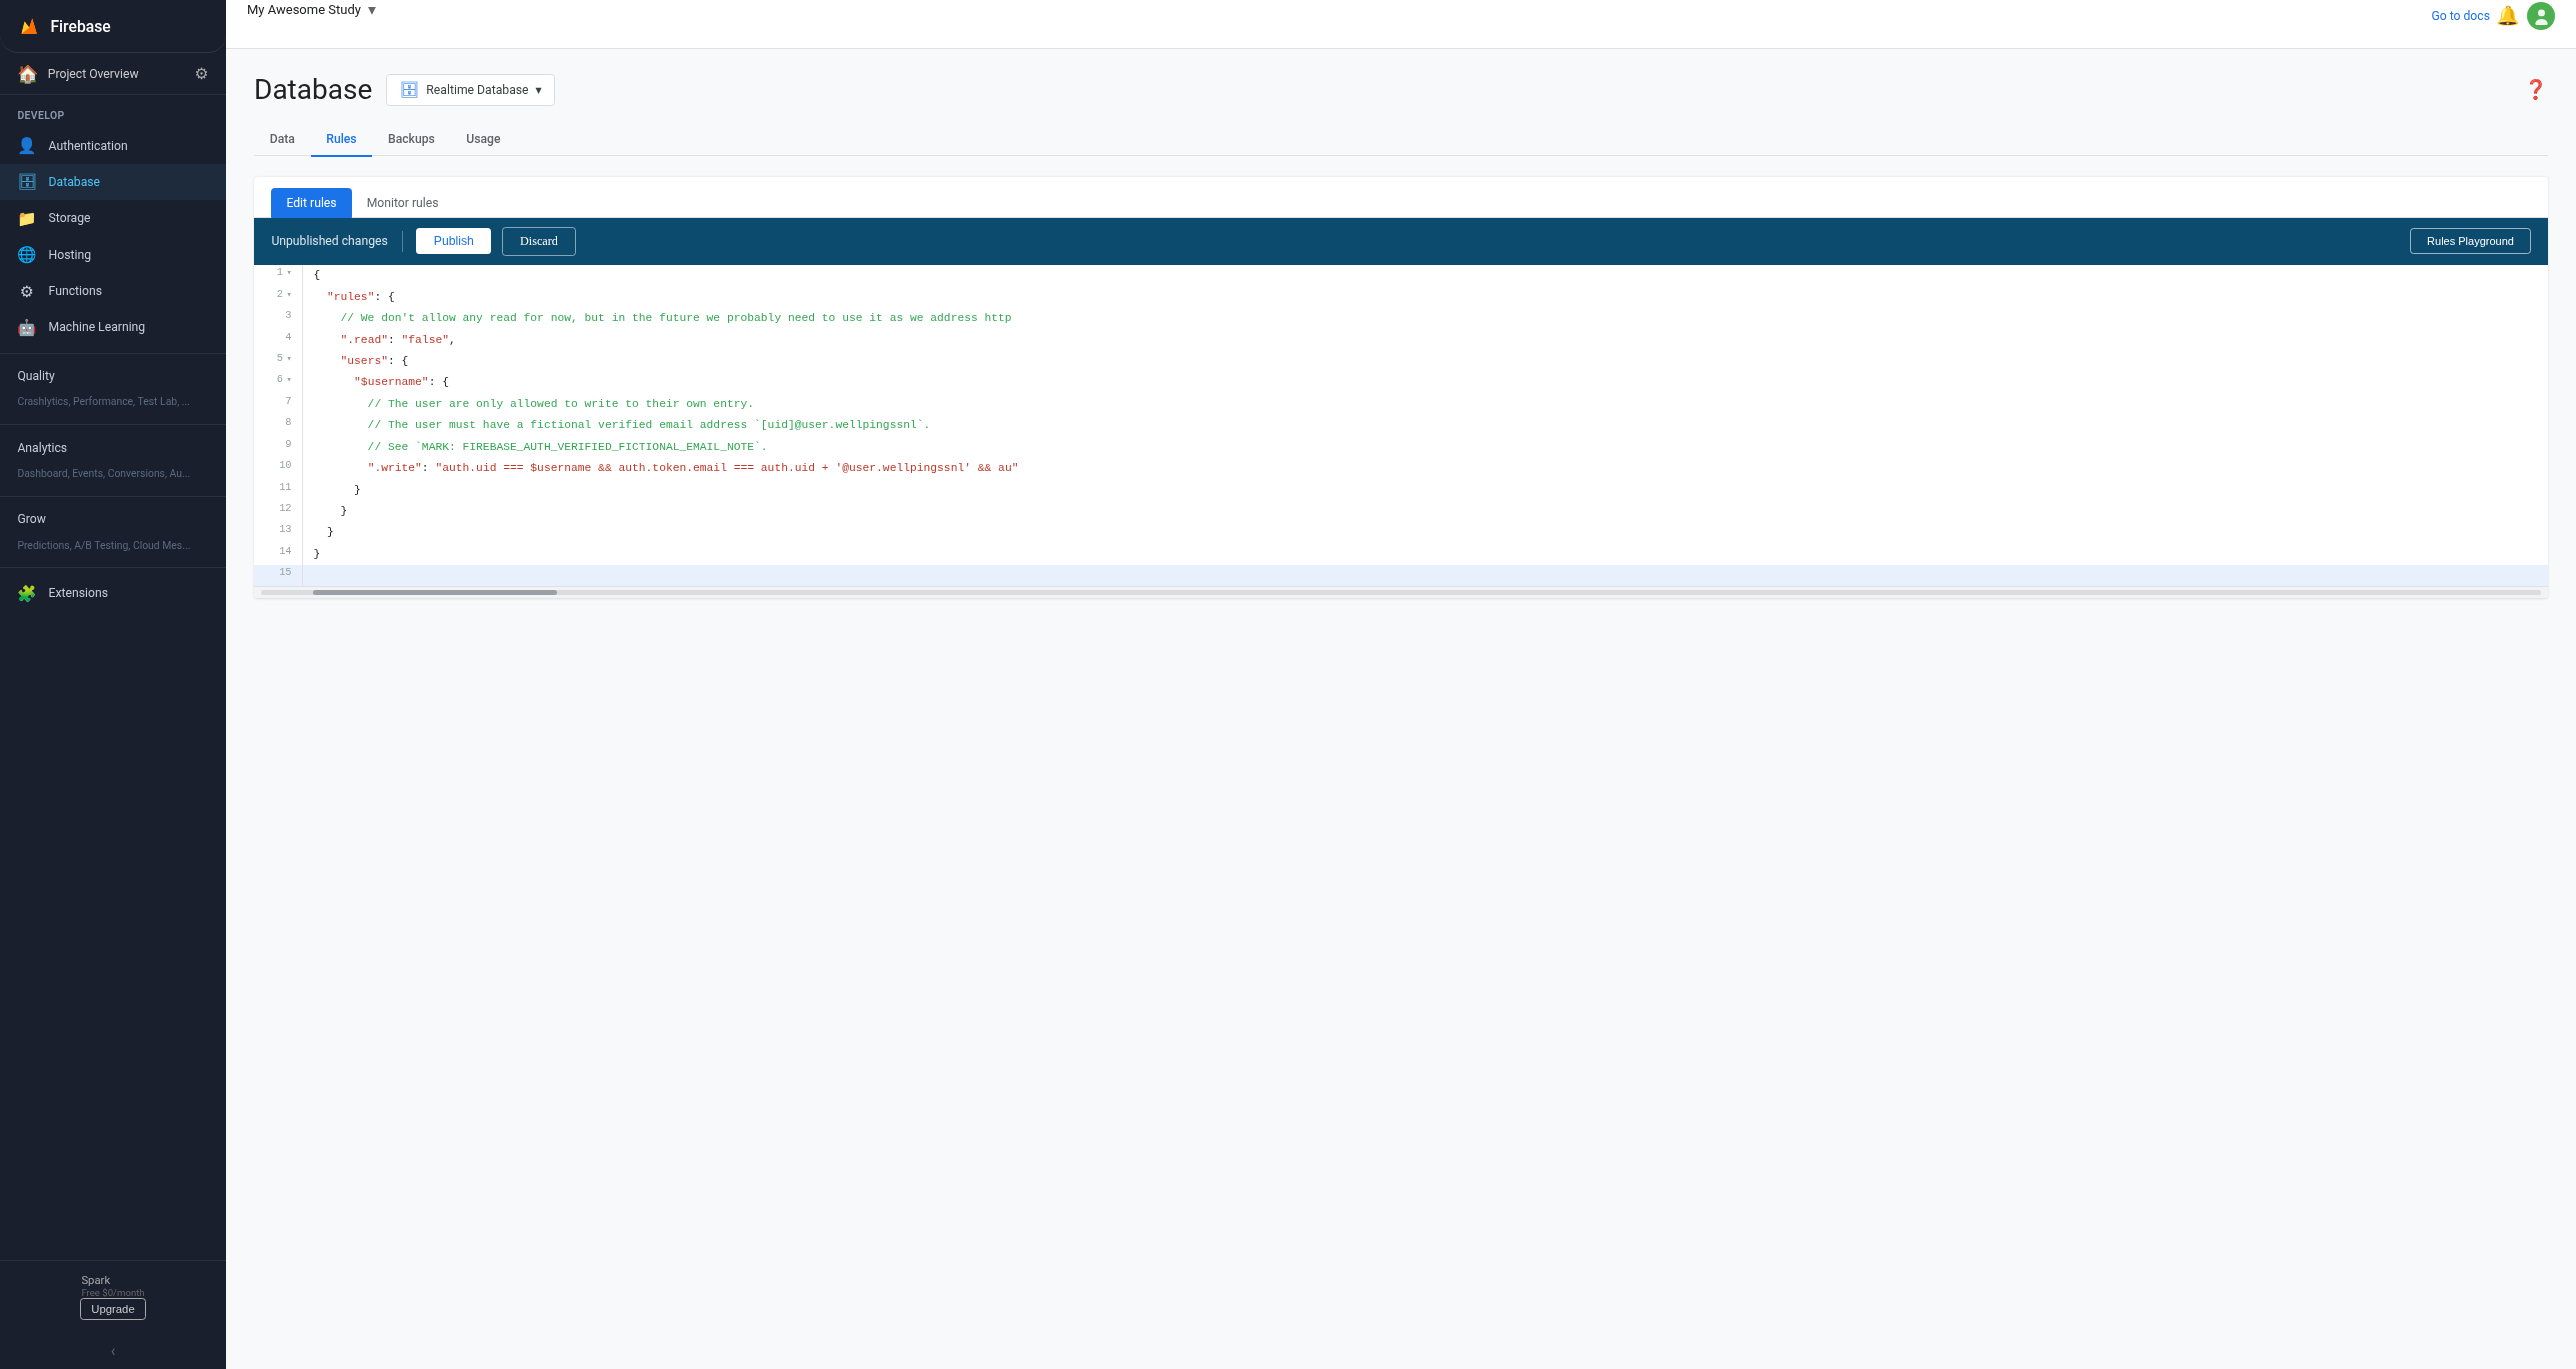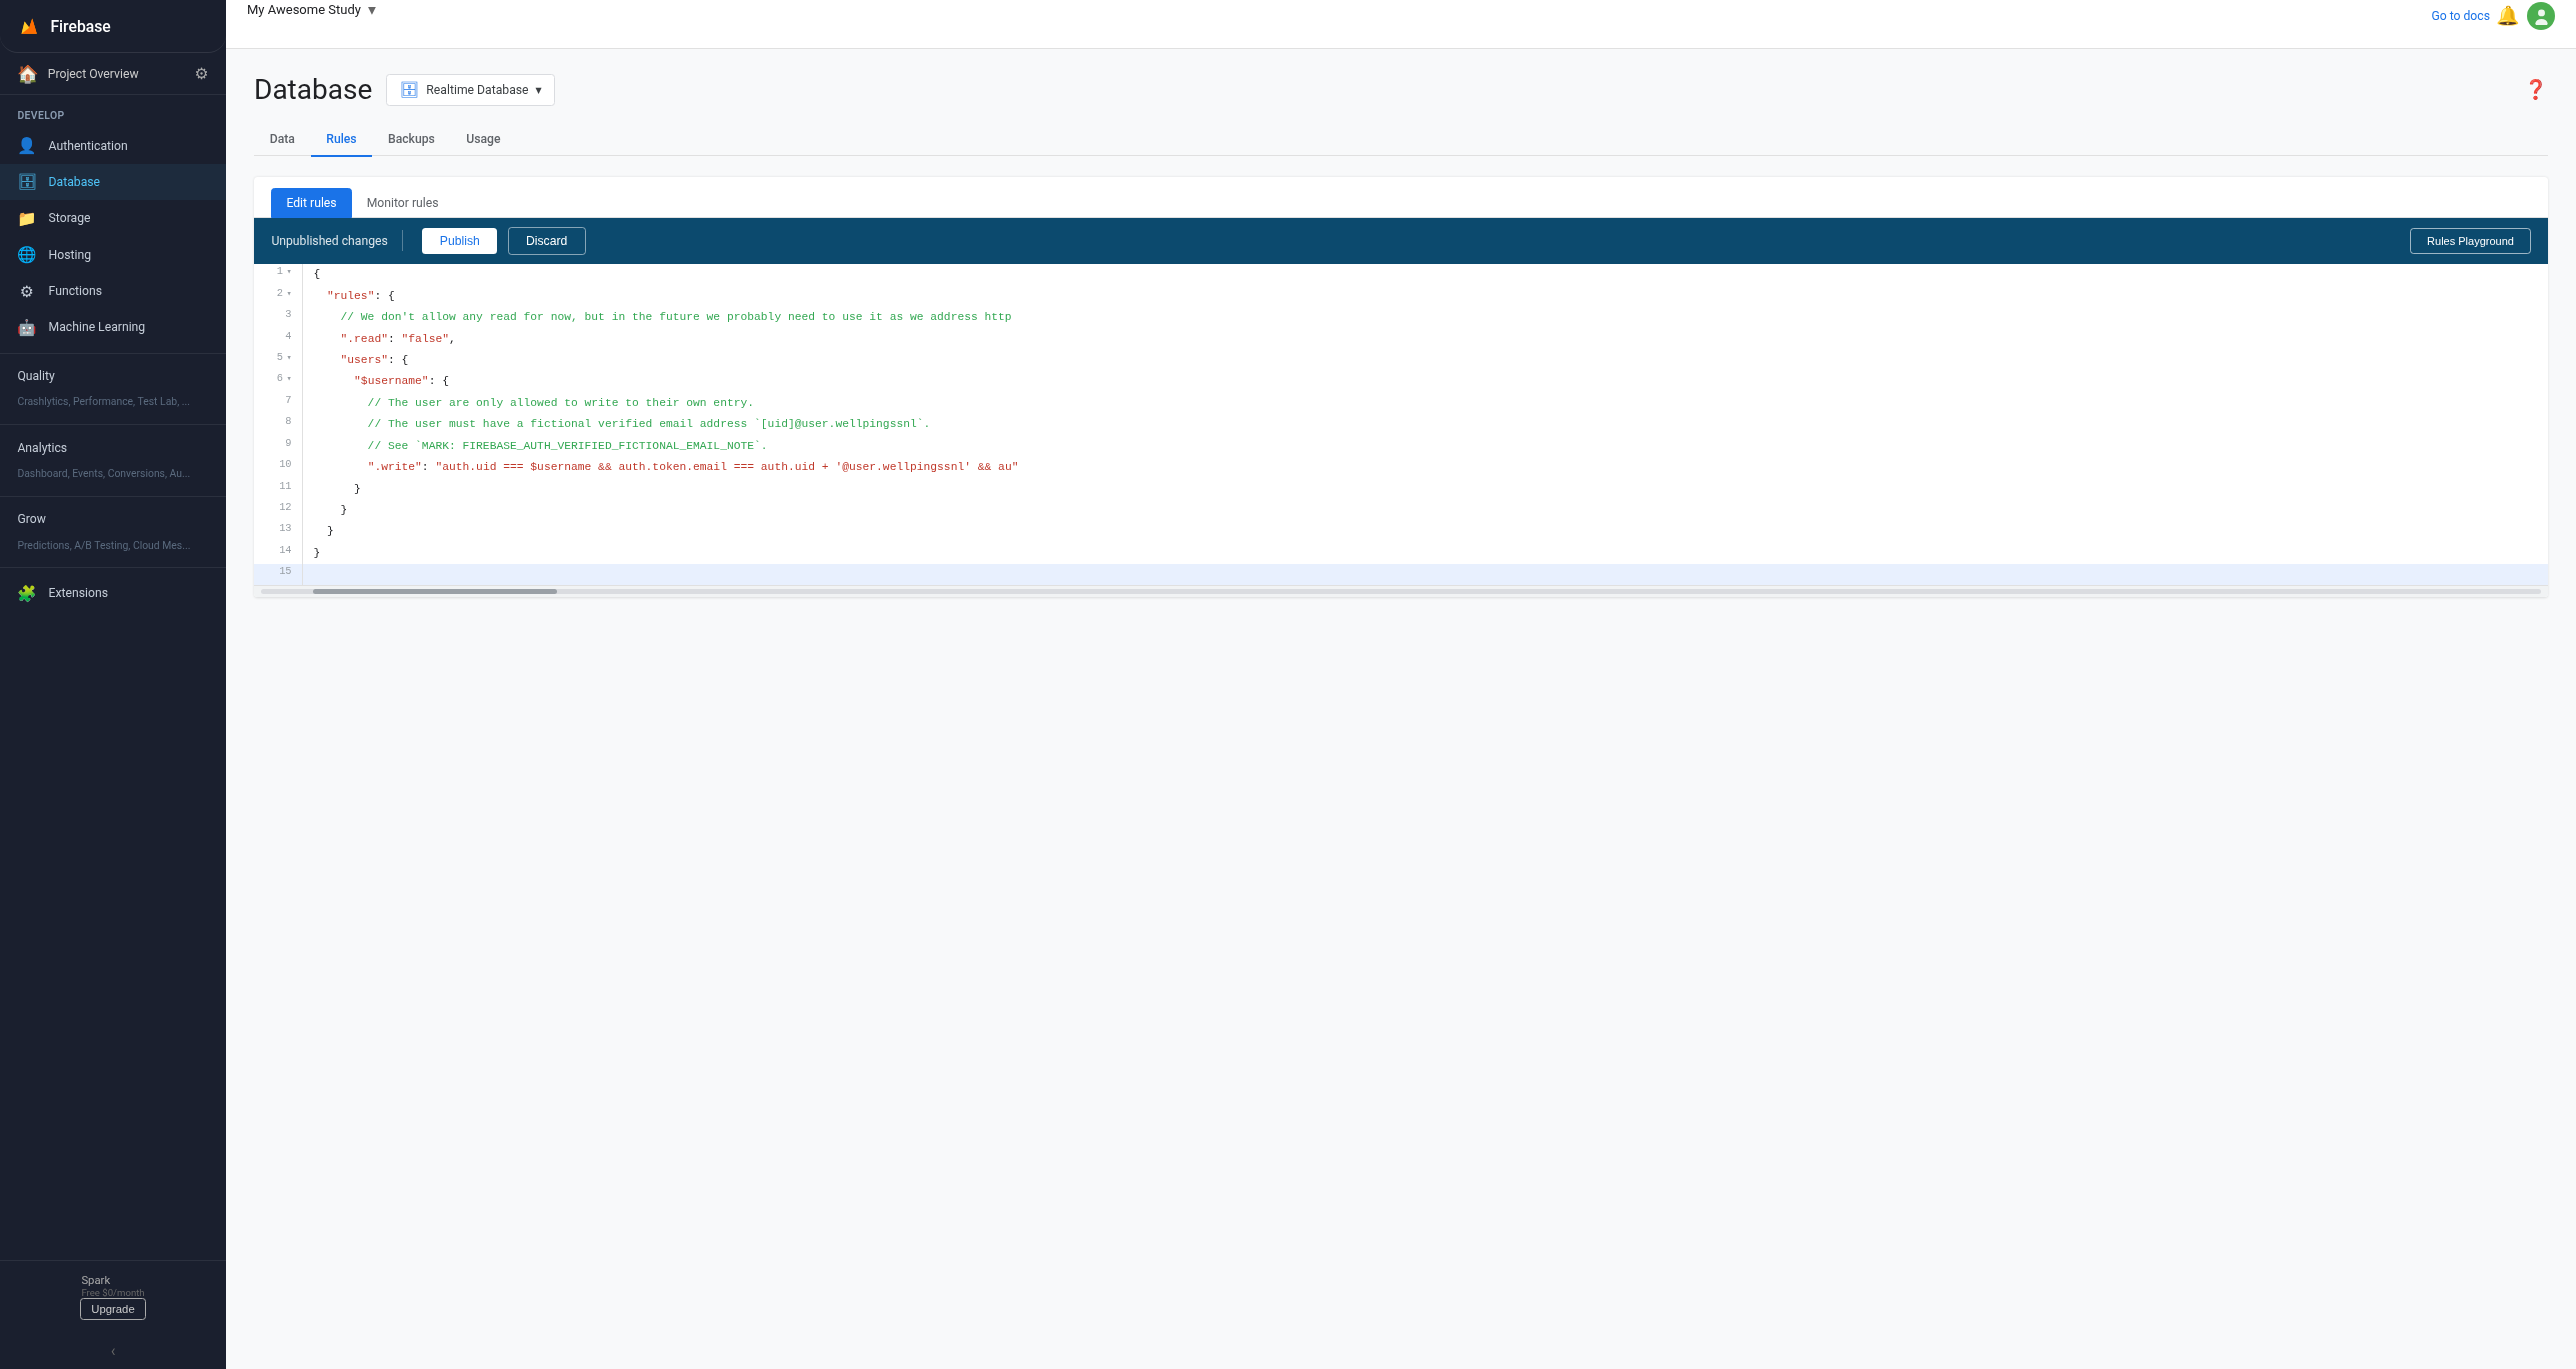--- a/index.html
+++ b/index.html
@@ -284,26 +284,26 @@
       padding: 6.1px 17.4px;
       border-radius: 3.5px;
       font-size: 12.2px;
       font-weight: 500;
       cursor: pointer;
       border: none;
     }
     .toolbar-btn.publish {
       background: #fff;
       color: #1a73e8;
-      margin-left: 6px;
     }
     .toolbar-btn.discard {
       background: transparent;
       color: #fff;
       border: 0.9px solid rgba(255,255,255,0.5);
+      font-family: Liberation Serif, serif;
     }
     .toolbar-spacer { flex: 1; }
     .rules-playground-btn {
       background: transparent;
       color: #fff;
       border: 0.9px solid rgba(255,255,255,0.6);
       padding: 6.1px 15.7px;
       border-radius: 3.5px;
       font-size: 11px;
       cursor: pointer;

